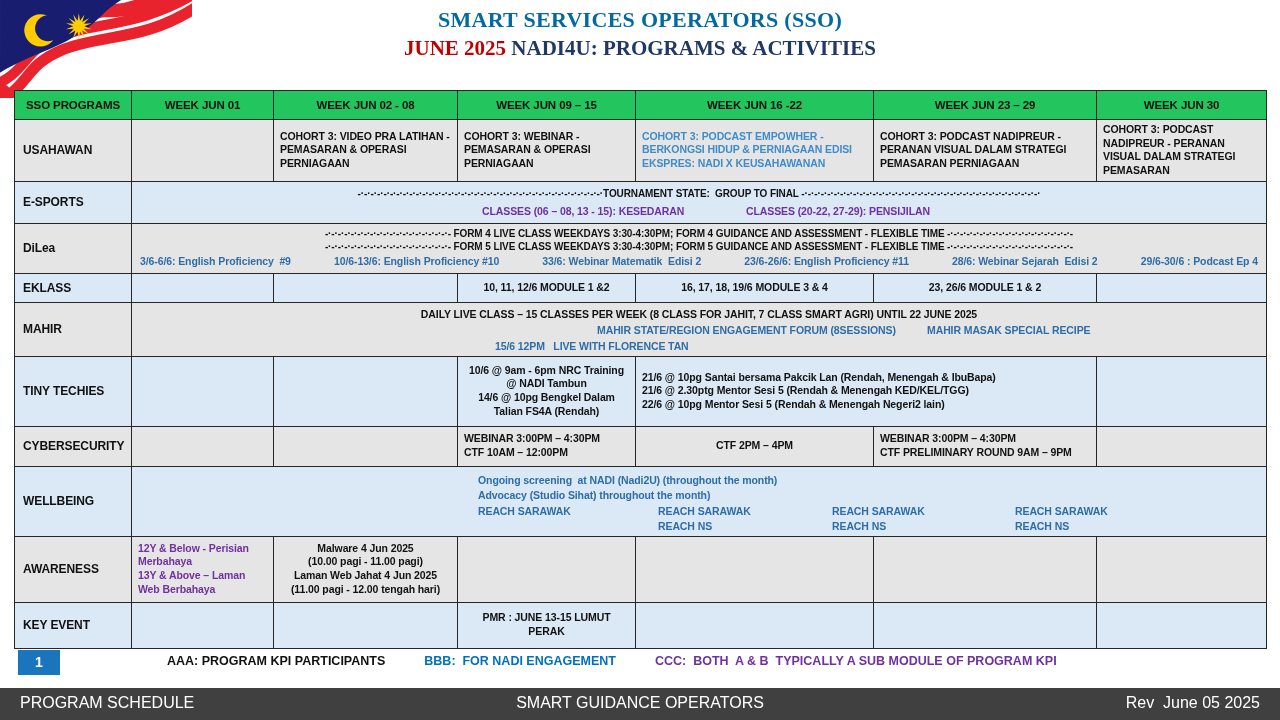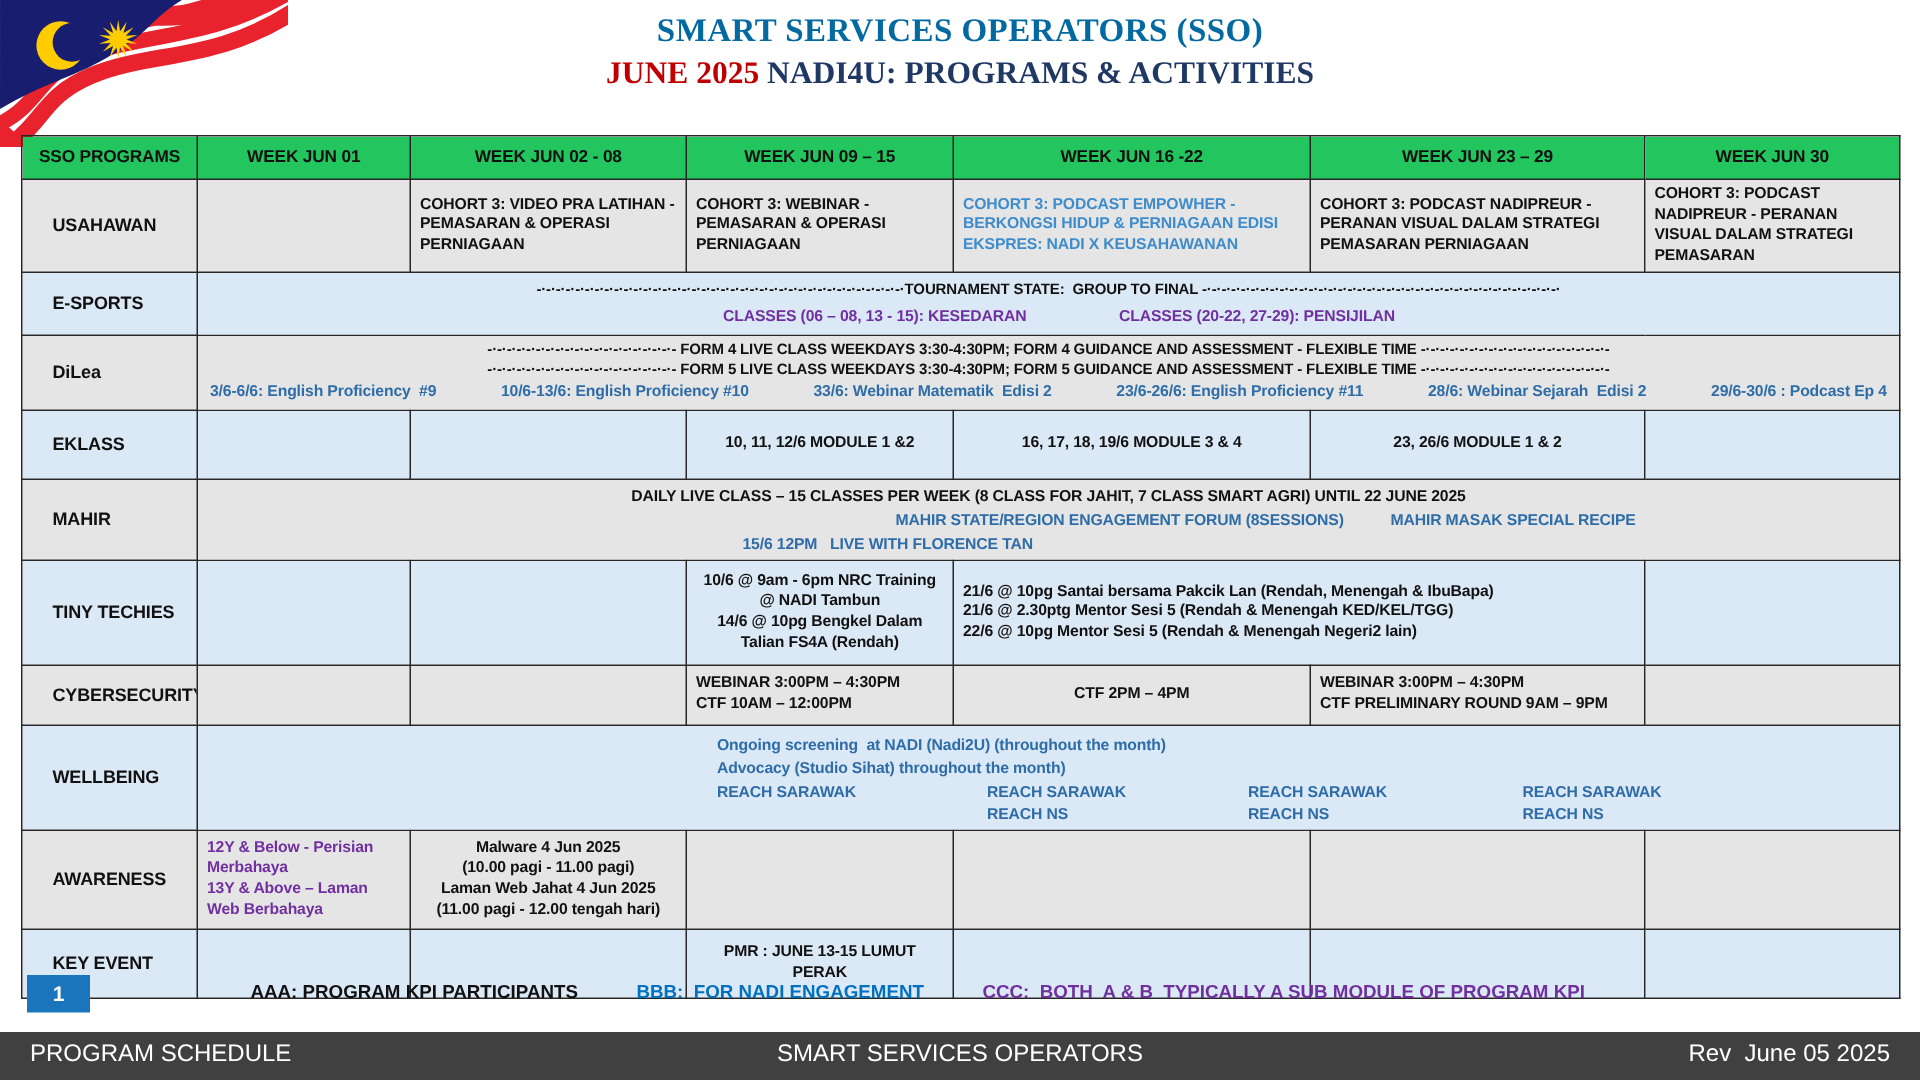--- a/index.html
+++ b/index.html
@@ -15,21 +15,21 @@
   .t1{font-size:22px;color:#0369a1;letter-spacing:.3px;line-height:26px;}
   .t2{font-size:21px;line-height:26px;margin-top:2px;}
   .red{color:#C00000;} .navy{color:#1F3864;}
   
   table.sched{position:absolute;left:14px;top:90px;width:1252px;border-collapse:collapse;
     table-layout:fixed;letter-spacing:-0.1px;}
   .sched th,.sched td{border:1px solid #262626;overflow:hidden;vertical-align:middle;padding:0;}
   .sched th{background:#22c55e;font-size:11.5px;font-weight:bold;height:28px;text-align:center;}
   tr.gray td{background:#E6E5E5;}
   tr.blue td{background:#DBE8F5;}
-  td.label{font-size:12px;font-weight:bold;text-align:left;padding-left:20px;}
+  td.label{font-size:12px;font-weight:bold;text-align:left;padding-left:8px;}
   td.cl{font-size:10.5px;font-weight:bold;text-align:left;padding:3px 6px;line-height:1.3;}
   td.cc{font-size:10.5px;font-weight:bold;text-align:center;padding:3px 4px;line-height:1.3;}
   td.merged{position:relative;padding:0;}
   .abs{position:absolute;white-space:pre;font-weight:bold;font-size:10.5px;}
   .cline{position:absolute;left:0;right:0;text-align:center;white-space:pre;font-weight:bold;font-size:10px;}
   .flexline{position:absolute;left:8px;right:8px;display:flex;justify-content:space-between;
     font-weight:bold;font-size:10.5px;}
   .flexline span{white-space:pre;}
   .txt-blue{color:#2E6DA8;}
   .txt-blue2{color:#3E8CCB;}
@@ -116,21 +116,21 @@
         <span>3/6-6/6: English Proficiency  #9</span>
         <span>10/6-13/6: English Proficiency #10</span>
         <span>33/6: Webinar Matematik  Edisi 2</span>
         <span>23/6-26/6: English Proficiency #11</span>
         <span>28/6: Webinar Sejarah  Edisi 2</span>
         <span>29/6-30/6 : Podcast Ep 4</span>
       </div>
     </td>
   </tr>
 
-  <tr class="blue" style="height:46px">
+  <tr class="blue" style="height:29px">
     <td class="label">EKLASS</td>
     <td></td>
     <td></td>
     <td class="cc">10, 11, 12/6 MODULE 1 &amp;2</td>
     <td class="cc">16, 17, 18, 19/6 MODULE 3 &amp; 4</td>
     <td class="cc">23, 26/6 MODULE 1 &amp; 2</td>
     <td></td>
   </tr>
 
   <tr class="gray" style="height:54px">
@@ -230,15 +230,15 @@
 <div class="pagebox">1</div>
 
 <div class="legend">
   <span class="l-aaa">AAA: PROGRAM KPI PARTICIPANTS</span>
   <span class="l-bbb">BBB:  FOR NADI ENGAGEMENT</span>
   <span class="l-ccc">CCC:  BOTH  A &amp; B  TYPICALLY A SUB MODULE OF PROGRAM KPI</span>
 </div>
 
 <div class="footer">
   <span class="fl">PROGRAM SCHEDULE</span>
-  <span class="fc">SMART SERVICES OPERATORS</span>
+  <span class="fc">SMART GUIDANCE OPERATORS</span>
   <span class="fr">Rev  June 05 2025</span>
 </div>
 
 </body></html>

